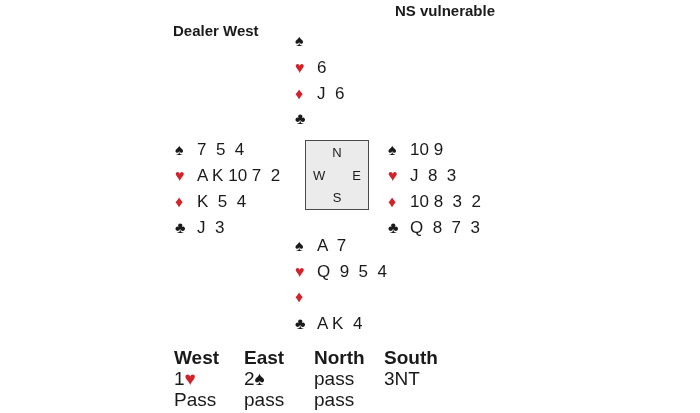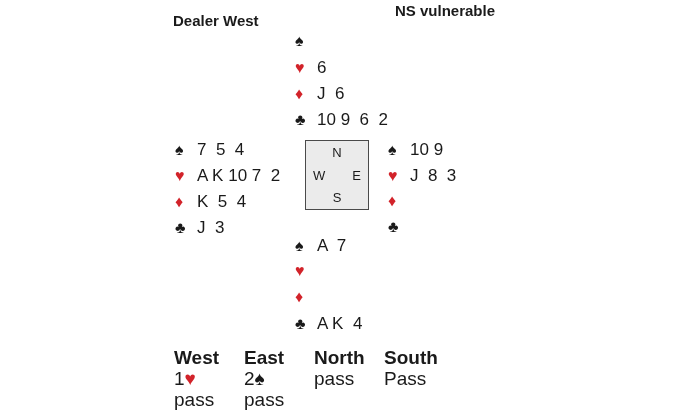--- a/index.html
+++ b/index.html
@@ -1,21 +1,21 @@
 <!DOCTYPE html>
 <html><head>
 <meta charset="utf-8">
 <style>
   html,body{margin:0;padding:0;background:#fff;}
   .page{
     position:relative;width:700px;height:413px;background:#ffffff;
     font-family:"Liberation Sans",sans-serif;color:#1a1a1a;overflow:hidden;
   }
   .label{position:absolute;font-weight:bold;font-size:15px;}
-  .dealer{left:173px;top:12px;}
+  .dealer{left:173px;top:22px;}
   .vul{left:395px;top:2px;}
   .hand{position:absolute;}
   .hand-north{left:295px;top:32px;}
   .hand-west{left:175px;top:140px;}
   .hand-east{left:388px;top:140px;}
   .hand-south{left:295px;top:236px;}
   .suit-line{display:flex;align-items:baseline;height:26px;font-size:17px;white-space:pre;}
   .suit-sym{display:inline-block;width:22px;font-size:16px;}
   .red{color:#d2232a;}
   .black{color:#1a1a1a;}
@@ -51,21 +51,20 @@
     <div class="suit-line">
       <span class="suit-sym red">♥</span>
       <span>6</span>
     </div>
     <div class="suit-line">
       <span class="suit-sym red">♦</span>
       <span>J  6</span>
     </div>
     <div class="suit-line">
       <span class="suit-sym black">♣</span>
-      <span>10 9  6  2</span>
     </div>
   </div>
 
   <div class="hand hand-west">
     <div class="suit-line">
       <span class="suit-sym black">♠</span>
       <span>7  5  4</span>
     </div>
     <div class="suit-line">
       <span class="suit-sym red">♥</span>
@@ -92,52 +91,56 @@
     <div class="suit-line">
       <span class="suit-sym black">♠</span>
       <span>10 9</span>
     </div>
     <div class="suit-line">
       <span class="suit-sym red">♥</span>
       <span>J  8  3</span>
     </div>
     <div class="suit-line">
       <span class="suit-sym red">♦</span>
+      <span>10 8  3  2</span>
     </div>
     <div class="suit-line">
       <span class="suit-sym black">♣</span>
+      <span>Q  8  7  3</span>
     </div>
   </div>
 
   <div class="hand hand-south">
     <div class="suit-line">
       <span class="suit-sym black">♠</span>
       <span>A  7</span>
     </div>
     <div class="suit-line">
       <span class="suit-sym red">♥</span>
+      <span>Q  9  5  4</span>
     </div>
     <div class="suit-line">
       <span class="suit-sym red">♦</span>
     </div>
     <div class="suit-line">
       <span class="suit-sym black">♣</span>
       <span>A K  4</span>
     </div>
   </div>
 
   <div class="auction">
     <div class="hdr">West</div>
     <div class="hdr">East</div>
     <div class="hdr">North</div>
     <div class="hdr">South</div>
 
     <div class="bid"><span>1</span><span class="red">♥</span></div>
     <div class="bid"><span>2</span><span class="black">♠</span></div>
     <div class="bid">pass</div>
+    <div class="bid">3NT</div>
 
     <div class="bid">Pass</div>
     <div class="bid">pass</div>
     <div class="bid">pass</div>
     <div class="bid"></div>
   </div>
 
 </div>
 
 </body></html>

